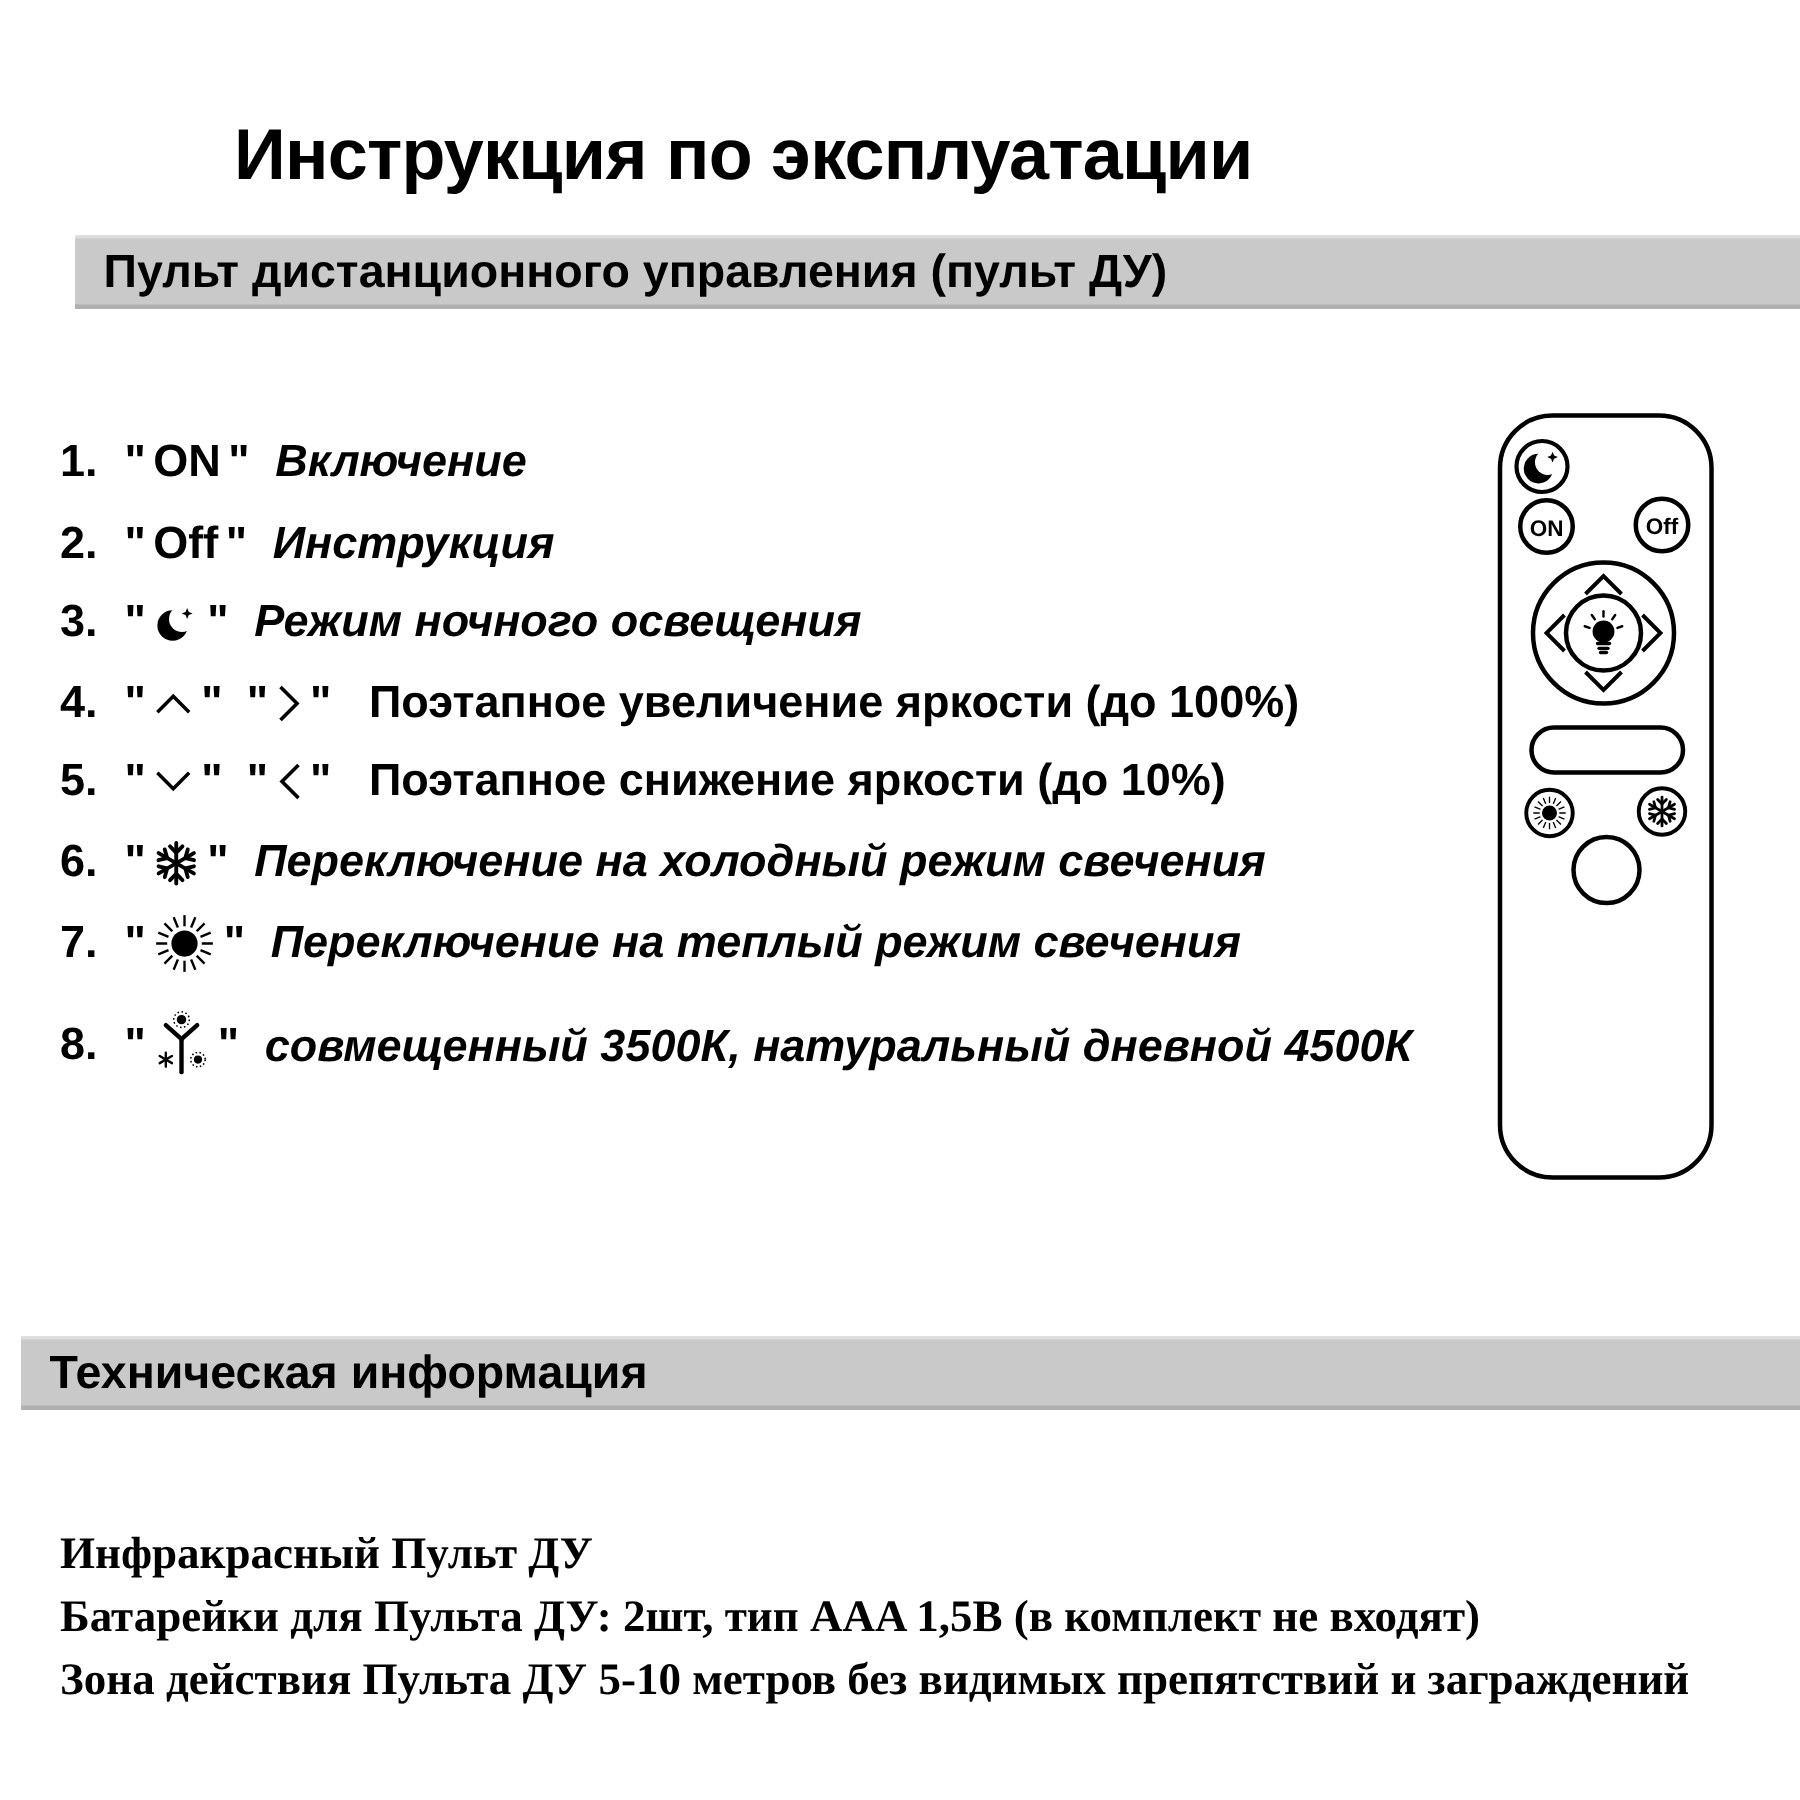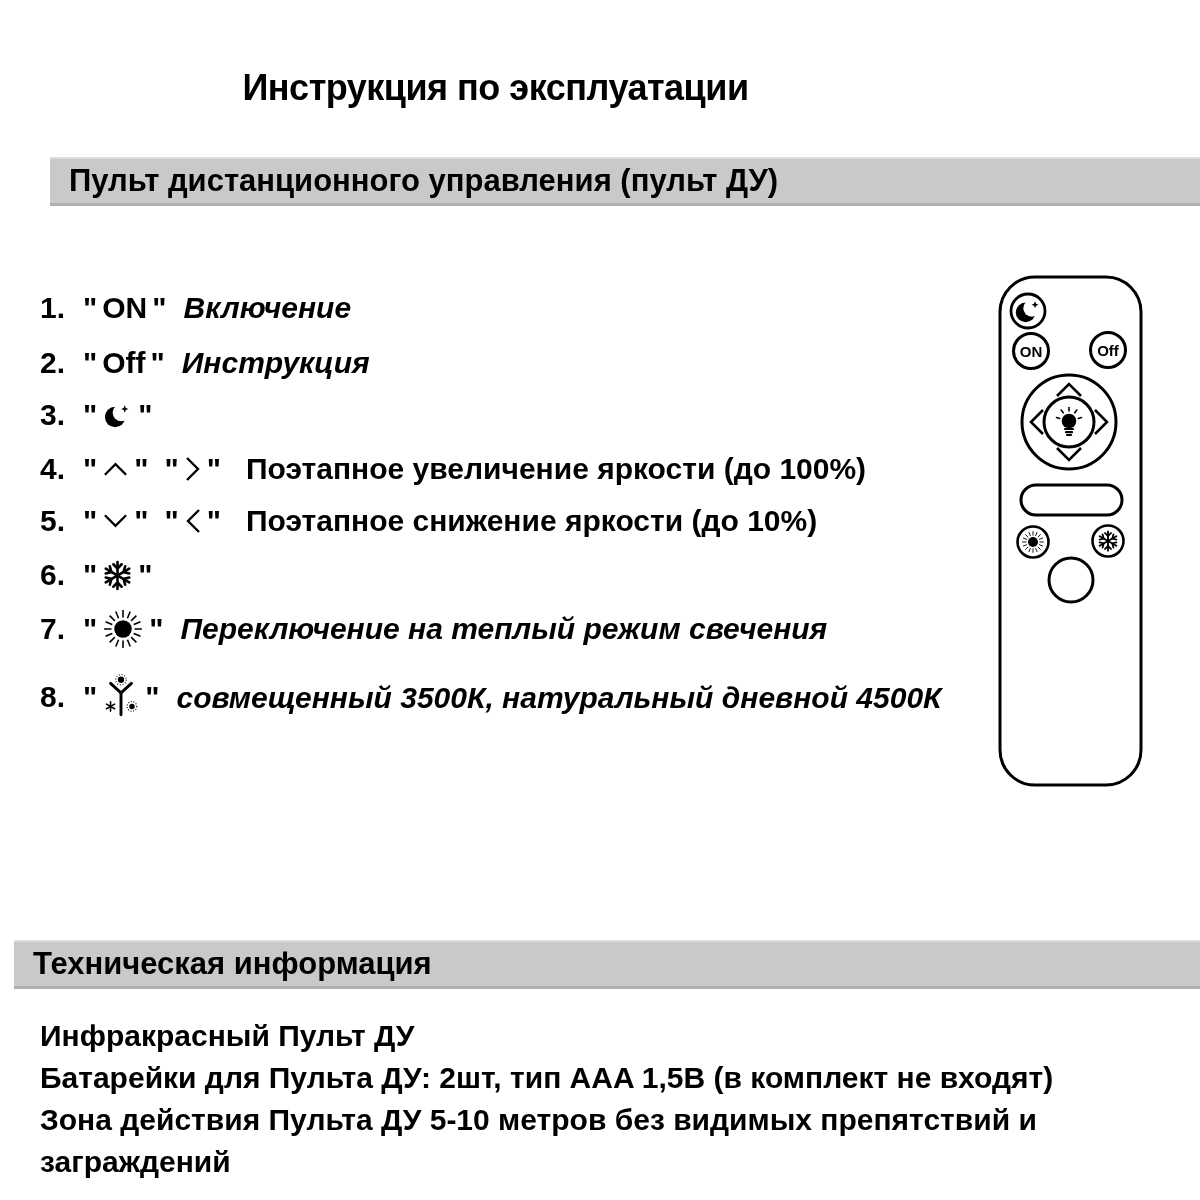--- a/index.html
+++ b/index.html
@@ -2,42 +2,42 @@
 <html><head>
 <meta charset="utf-8">
 <style>
   html,body{margin:0;padding:0;}
   body{
     width:1200px;height:1200px;background:#ffffff;position:relative;
     font-family:"Liberation Sans","DejaVu Sans",sans-serif;
     font-weight:bold;color:#000;overflow:hidden;
   }
   .page-title{
-    position:absolute;top:68px;left:0;width:991px;text-align:center;
-    font-size:36px;line-height:40px;letter-spacing:-0.5px;
+    position:absolute;top:84px;left:0;width:991px;text-align:center;
+    font-size:48px;line-height:40px;letter-spacing:-0.5px;
   }
   .section-bar{
     position:absolute;left:14px;width:1186px;height:49px;box-sizing:border-box;
     background:#c9c9c9;border-top:2px solid #dddddd;border-bottom:3px solid #b0b0b0;
     display:flex;align-items:center;padding-left:19px;font-size:31px;
   }
   #bar-remote{top:157px;margin-left:36px;}
-  #bar-tech{top:940px;}
+  #bar-tech{top:891px;}
   .list-row{
     position:absolute;left:40px;display:flex;align-items:center;
     transform:translateY(-50%);font-size:30px;white-space:nowrap;
   }
   .num{display:inline-block;width:38px;}
   .q{margin:0 5px;}
   .lbl{margin-left:12px;font-style:italic;}
   .lbl-far{margin-left:20px;}
   .gap{display:inline-block;width:6px;}
   .ic{display:block;color:#000;}
   .lbl8 div{line-height:29px;font-size:30px;}
-  .tech-lines{position:absolute;left:40px;top:1015px;font-size:30px;line-height:42px;}
+  .tech-lines{position:absolute;left:40px;top:1015px;font-size:30px;line-height:42px;font-family:Liberation Serif, serif;}
   .remote{position:absolute;left:998px;top:275px;width:146px;height:516px;}
   .hidden-defs{position:absolute;width:0;height:0;overflow:hidden;}
 </style>
 </head>
 <body>
 
 <svg class="hidden-defs" aria-hidden="true">
   <defs>
     <symbol id="i-moon" viewBox="0 0 32 32">
       <circle cx="13.5" cy="17.5" r="10.5" fill="currentColor"></circle>
@@ -143,20 +143,21 @@
     <span class="lbl">Инструкция</span>
 </div>
 
 <div class="list-row" style="top:415px">
   <span class="num">3.</span>
     <span class="q">"</span>
     <svg class="ic" width="31" height="31">
       <use href="#i-moon"></use>
     </svg>
     <span class="q">"</span>
+    <span class="lbl">Режим ночного освещения</span>
 </div>
 
 <div class="list-row" style="top:469px">
   <span class="num">4.</span>
     <span class="q">"</span>
     <svg class="ic" width="27" height="18">
       <use href="#i-chevU"></use>
     </svg>
     <span class="q">"</span>
     <span class="gap"></span>
@@ -184,20 +185,21 @@
     <span class="lbl-far">Поэтапное снижение яркости (до 10%)</span>
 </div>
 
 <div class="list-row" style="top:575px">
   <span class="num">6.</span>
     <span class="q">"</span>
     <svg class="ic" width="31" height="31">
       <use href="#i-flake"></use>
     </svg>
     <span class="q">"</span>
+    <span class="lbl">Переключение на холодный режим свечения</span>
 </div>
 
 <div class="list-row" style="top:629px">
   <span class="num">7.</span>
     <span class="q">"</span>
     <svg class="ic" width="42" height="42">
       <use href="#i-sun"></use>
     </svg>
     <span class="q">"</span>
     <span class="lbl">Переключение на теплый режим свечения</span>

